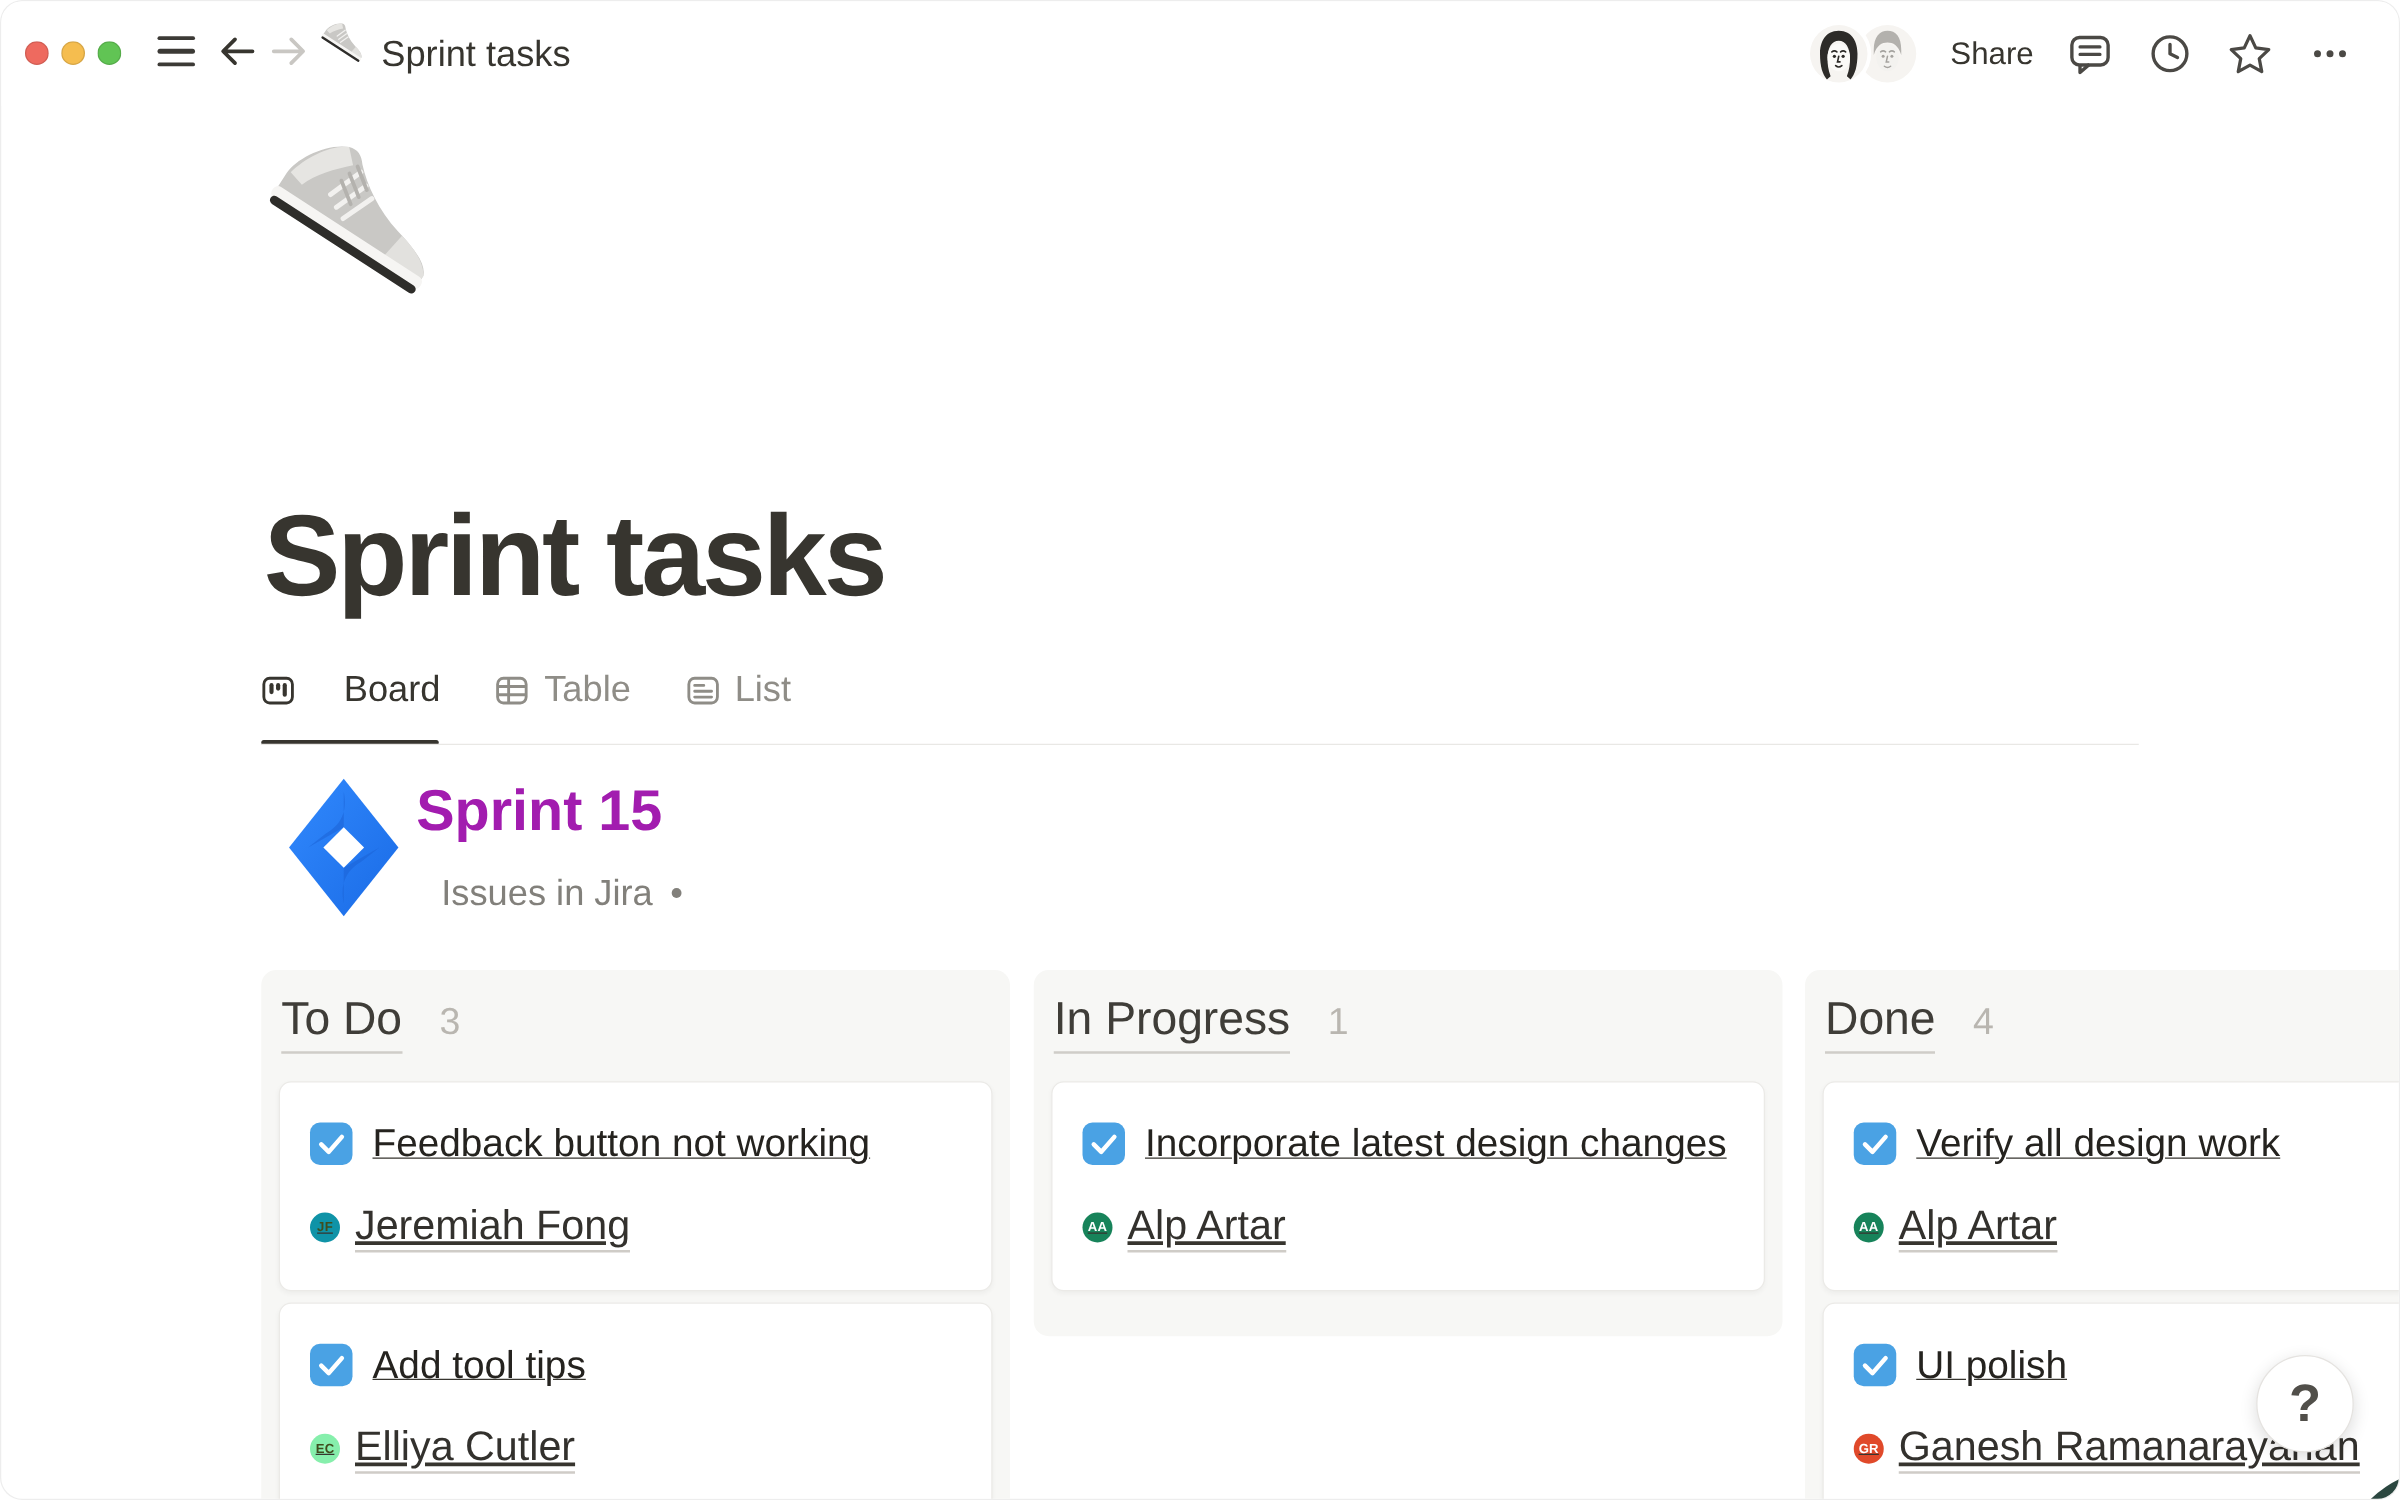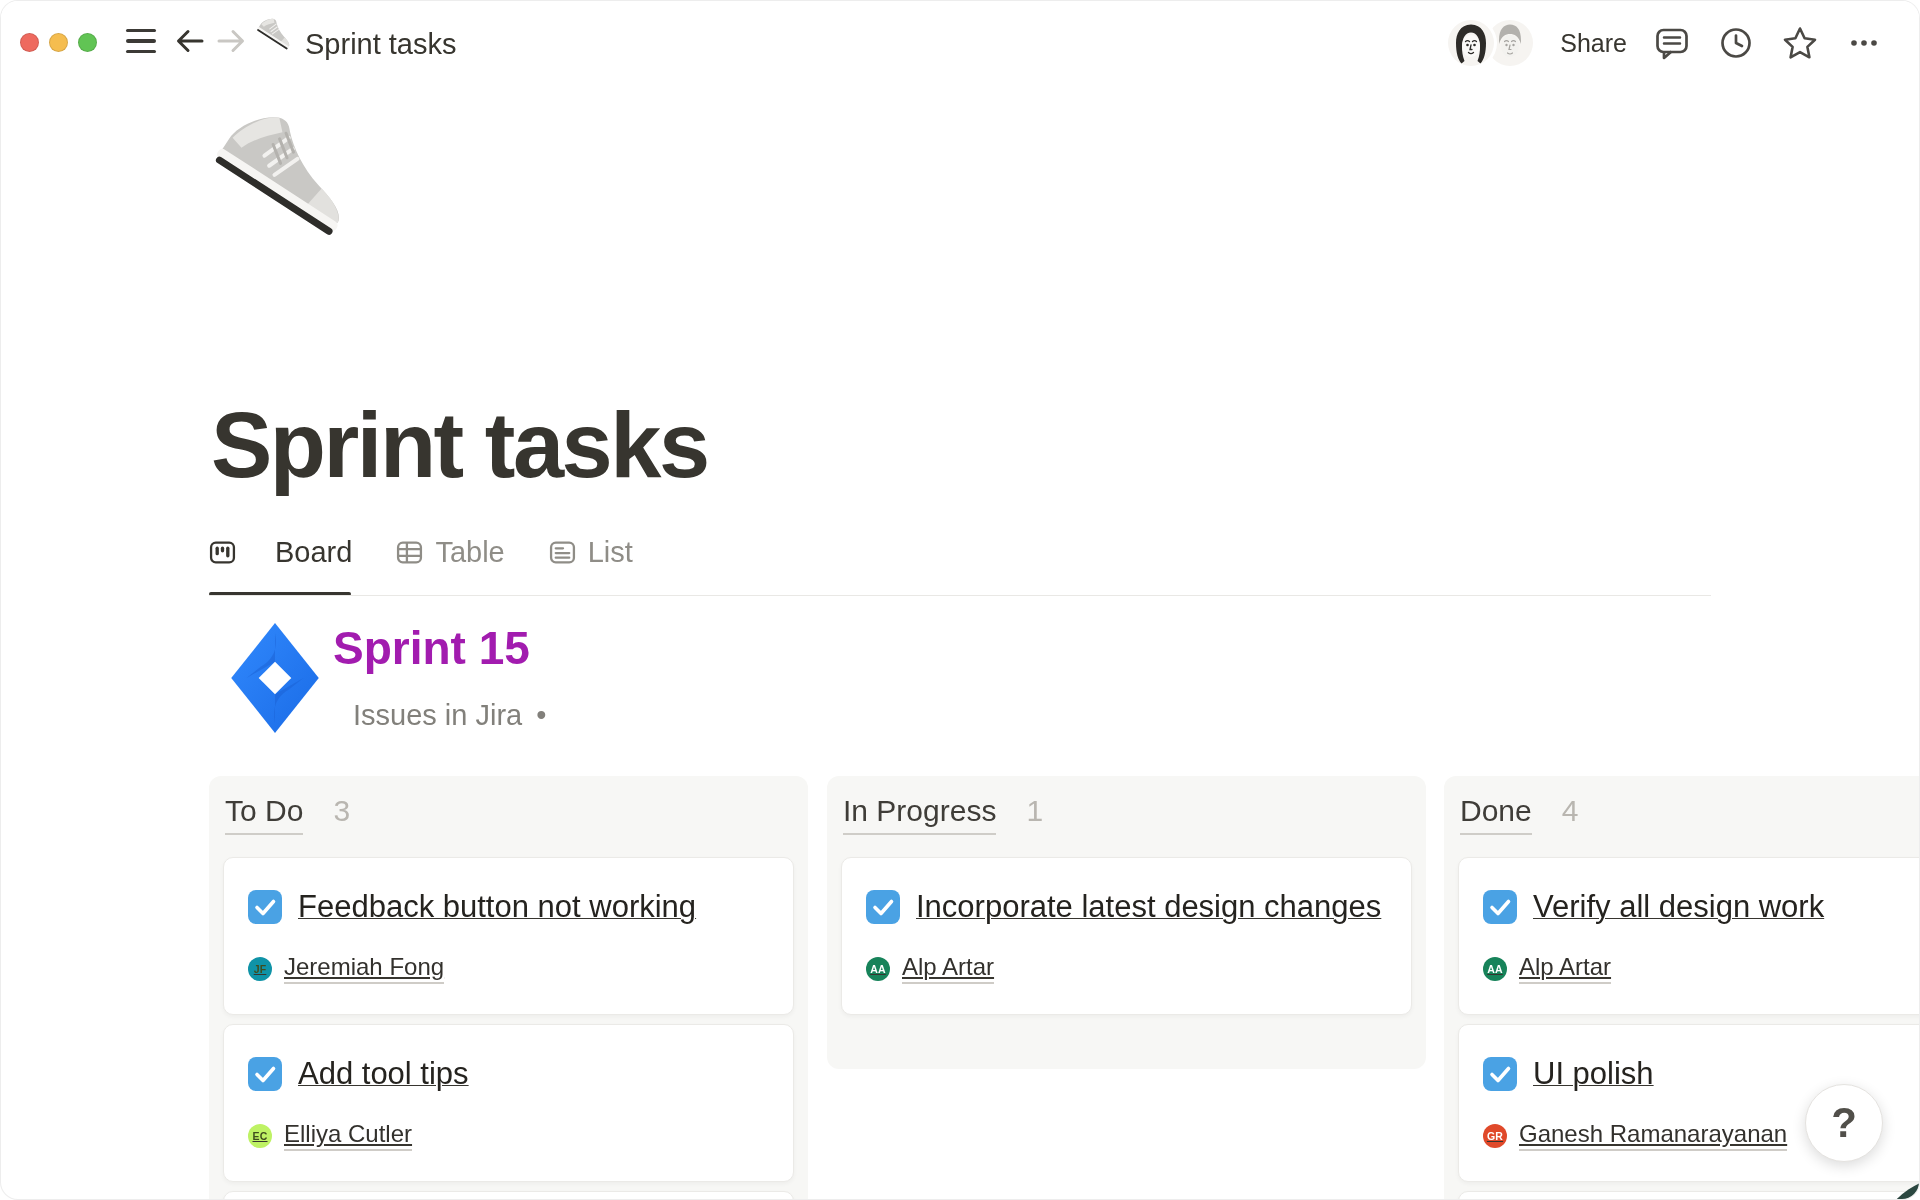--- a/index.html
+++ b/index.html
@@ -39,31 +39,31 @@
 
   
   .jira-logo { position:absolute; left:228px; top:620px; width:92px; height:114px; }
   .db-name { position:absolute; left:332px; top:620px; font-size:46px; font-weight:700; color:#a21caf; }
   .db-sub { position:absolute; left:352px; top:698px; display:flex; gap:14px; align-items:center; font-size:29px; color:#82807b; }
   .db-sub .src { cursor:pointer; }
 
   
   .column { position:absolute; top:775px; width:599px; background:#f7f7f5; border-radius:12px; padding:18px 14px 14px 14px; }
   .col-header { display:flex; align-items:baseline; gap:30px; padding-left:2px; }
-  .col-name { font-size:30px; font-weight:500; color:#3f3d38; border-bottom:2.5px solid #cfcdc8; padding-bottom:5px; cursor:pointer; }
+  .col-name { font-size:37px; font-weight:500; color:#3f3d38; border-bottom:2.5px solid #cfcdc8; padding-bottom:5px; cursor:pointer; }
   .col-count { font-size:30px; color:#b9b6b0; }
   .cards { margin-top:22px; display:flex; flex-direction:column; gap:9px; }
   .card { background:#fff; border:1px solid #ebeae7; border-radius:10px; box-shadow:0 2px 4px rgba(15,15,15,0.04); padding:26px 24px 30px 24px; cursor:pointer;text-decoration:underline; }
   .card-partial { height:130px; }
   .checkbox { display:inline-block; width:34px; height:34px; border-radius:8px; vertical-align:-7px; margin-right:16px; }
   .checkbox svg { display:block; width:34px; height:34px; }
   .card-title { font-size:31px; font-weight:500; color:#25231f; line-height:45px; }
   .assignee { margin-top:24px; display:flex; align-items:center; gap:12px; width:max-content; cursor:pointer;text-align:right; }
   .avatar { width:24px; height:24px; border-radius:50%; display:flex; align-items:center; justify-content:center; font-size:10.5px; font-weight:700; letter-spacing:.2px; flex:0 0 auto; }
-  .assignee-name { font-size:24px; color:#33312d; border-bottom:2px solid #cfccc7; padding-bottom:1px; white-space:nowrap; }
+  .assignee-name { font-size:33px; color:#33312d; border-bottom:2px solid #cfccc7; padding-bottom:1px; white-space:nowrap; }
 
   
   .help-btn { position:absolute; left:1804px; top:1083px; width:78px; height:78px; border-radius:50%; background:#fff; border:1px solid #e5e3e0; box-shadow:0 4px 14px rgba(0,0,0,0.14); display:flex; align-items:center; justify-content:center; font-size:42px; font-weight:600; color:#514f4a; cursor:pointer; z-index:5; }
   .corner-blob { position:absolute; left:1870px; top:1174px; width:170px; height:170px; border-radius:50%; background:#2b4740; z-index:4; }
 </style>
 </head>
 <body>
 
 <div class="window">
 
@@ -220,21 +220,21 @@
           <span class="assignee-name">Jeremiah Fong</span>
         </div>
       </div>
       <div class="card">
         <div>
           <span class="checkbox" style="background:#4aa2e4"><svg viewBox="0 0 34 34">
                 <path d="M9 17.5 L15 23.5 L25.5 11.5" fill="none" stroke="#fff" stroke-width="3.6" stroke-linecap="round" stroke-linejoin="round"></path>
               </svg></span><span class="card-title">Add tool tips</span>
         </div>
         <div class="assignee">
-          <span class="avatar" style="background: #bef264; color: rgb(63, 77, 29);">EC</span>
+          <span class="avatar" style="background: #86efac; color: rgb(63, 77, 29);">EC</span>
           <span class="assignee-name">Elliya Cutler</span>
         </div>
       </div>
       <div class="card card-partial">
         
       </div>
     </div>
   </div>
 
   <div class="column" style="left:826px; height:293px;">

